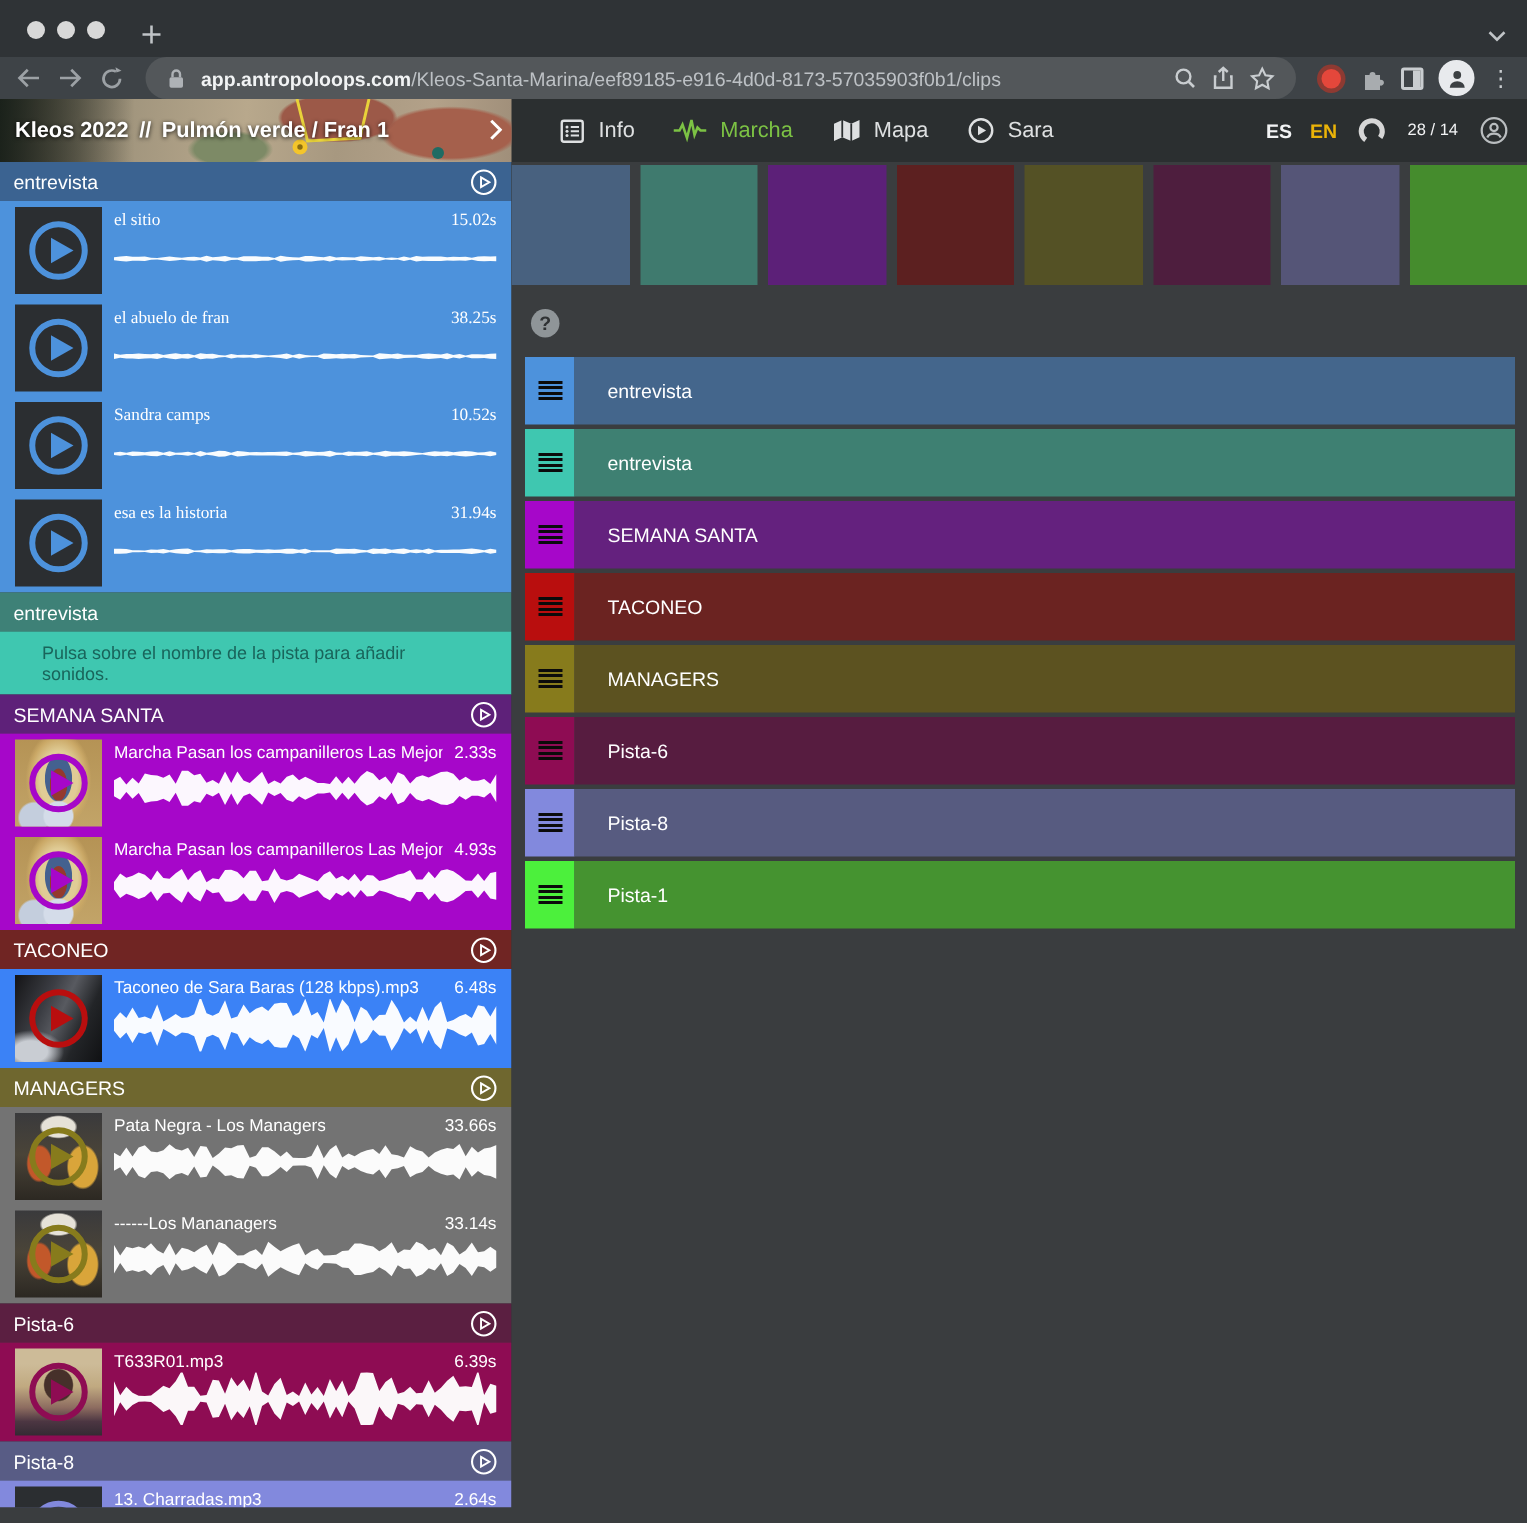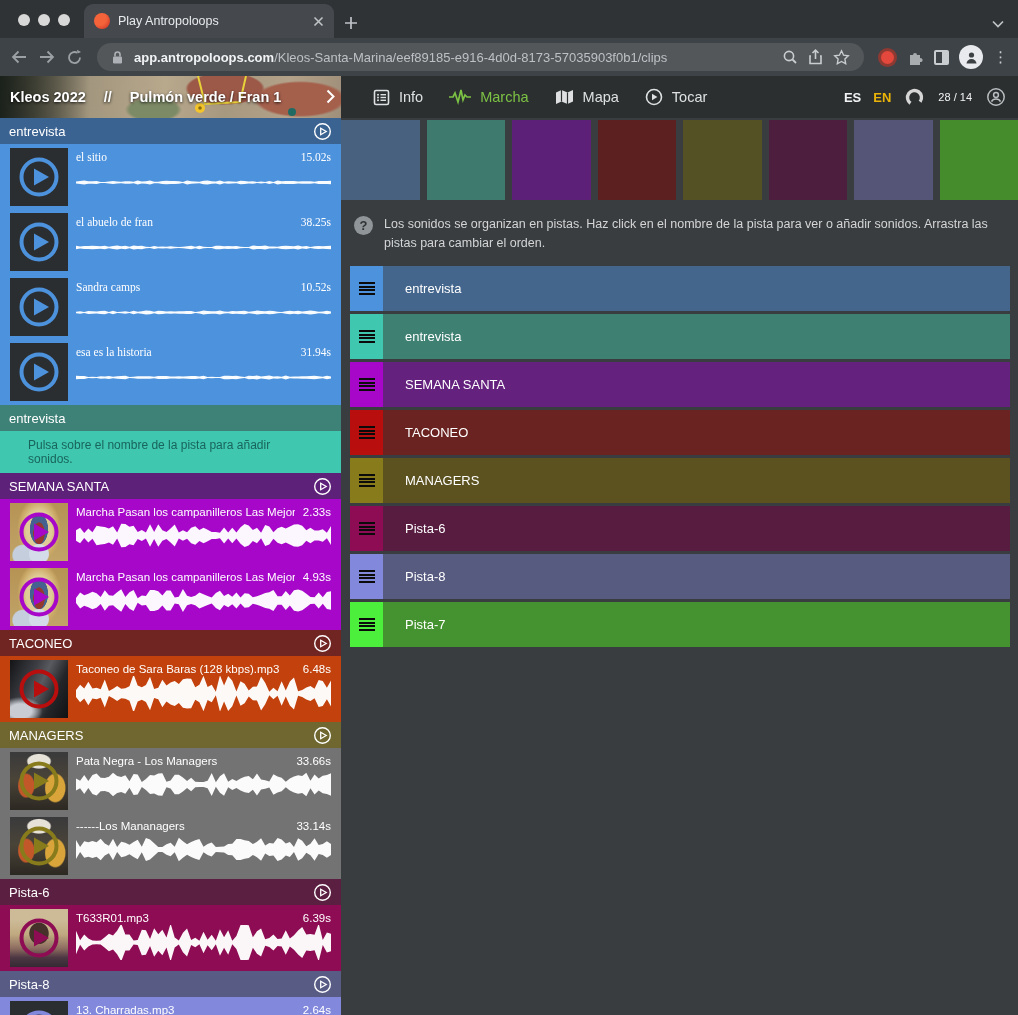--- a/index.html
+++ b/index.html
@@ -12,21 +12,21 @@
   .traffic i { width:12px; height:12px; border-radius:50%; background:#D8D8D8; display:block; }
   .tab { width:250px; height:34px; background:#45494D; border-radius:9px 9px 0 0;
     display:flex; align-items:center; padding:0 10px; gap:8px; }
   .favicon { width:16px; height:16px; border-radius:50%;
     background:radial-gradient(circle at 35% 35%, #F4633A 0 45%, #C62B22 100%); flex:none; }
   .tab-title { color:#E8EAED; font-size:12.5px; flex:1; white-space:nowrap; overflow:hidden; }
   .icon-btn { color:#C0C4C7; display:flex; align-items:center; justify-content:center; }
   .newtab { margin:0 0 8px 10px; }
   .tabstrip-end { position:absolute; right:14px; bottom:10px; }
 
-  .toolbar { height:38px; background:#3E4347; display:flex; align-items:center; padding:0 10px; gap:10px; }
+  .toolbar { height:28px; background:#3E4347; display:flex; align-items:center; padding:0 10px; gap:10px; }
   .omnibox { flex:1; height:28px; background:#53575A; border-radius:14px; display:flex;
     align-items:center; padding:0 14px; gap:10px; margin:0 4px; min-width:0; }
   .url { font-size:13px; white-space:nowrap; overflow:hidden; flex:1; }
   .url .host { color:#F1F3F4; font-weight:bold; }
   .url .path { color:#BDC1C5; }
   .rec-dot { width:13px; height:13px; border-radius:50%; background:#E4473B; box-shadow:0 0 0 3px #8E3A32; margin:0 3px; }
   .avatar { width:24px; height:24px; border-radius:50%; background:#E8EAED; display:flex; align-items:center; justify-content:center; }
   .sidepanel { width:15px; height:15px; border:2px solid #C9CDD0; border-radius:2px; position:relative; }
   .sidepanel::after { content:""; position:absolute; top:0; right:0; bottom:0; width:5px; background:#C9CDD0; }
   .kebab { font-size:15px; color:#C9CDD0; letter-spacing:0; }
@@ -38,21 +38,21 @@
     background:
       radial-gradient(ellipse 18% 60% at 66% 30%, #9c5948 0 60%, transparent 65%),
       radial-gradient(ellipse 22% 70% at 88% 55%, #a5604c 0 55%, transparent 62%),
       radial-gradient(ellipse 14% 50% at 45% 80%, #7d8a66 0 50%, transparent 60%),
       linear-gradient(95deg, #3d443a 0%, #5d5a4c 7%, #a2967e 26%, #b8a88c 48%, #a79880 66%, #b3a189 84%, #a08f7a 100%);
   }
   .crumb::before { content:""; position:absolute; inset:0;
     background:linear-gradient(90deg, rgba(15,22,16,.75) 0, rgba(15,22,16,.35) 52px, transparent 90px); }
   .crumb svg.overlay { position:absolute; inset:0; }
   .crumb-text { position:relative; color:#fff; font-size:14.5px; font-weight:600;
-    text-shadow:0 1px 3px rgba(0,0,0,.85); white-space:nowrap; display:flex; gap:18px; align-items:center; }
+    text-shadow:0 1px 3px rgba(0,0,0,.85); white-space:nowrap; display:flex; gap:7px; align-items:center; }
   .crumb-sep { font-weight:700; }
   .crumb-chev { position:absolute; right:6px; top:13px; }
 
   .appnav { display:flex; align-items:center; gap:26px; padding-left:32px; }
   .nav-item { display:flex; align-items:center; gap:9px; color:#DEE0E1; font-size:14.5px; cursor:pointer; }
   .nav-item.active { color:#7CC244; }
   .appheader .right { margin-left:auto; display:flex; align-items:center; gap:14px; padding-right:12px; }
   .lang { font-size:13px; font-weight:bold; color:#eab308; cursor:pointer; }
   .lang.active { color:#F2F3F4; }
   .counter { color:#F2F3F4; font-size:11px; font-weight:normal; white-space:nowrap; }
@@ -115,29 +115,20 @@
   .trow-body { flex:1; display:flex; align-items:center; padding-left:22px; color:#fff; font-size:13px; }
 </style>
 </head>
 <body>
 
 <div class="tabstrip">
   <div class="traffic">
     <i></i>
     <i></i>
     <i></i>
-  </div>
-  <div class="tab">
-    <span class="favicon"></span>
-    <span class="tab-title">Play Antropoloops</span>
-    <span class="icon-btn">
-      <svg width="11" height="11" viewBox="0 0 11 11">
-          <path d="M1.5 1.5 L9.5 9.5 M9.5 1.5 L1.5 9.5" stroke="#C0C4C7" stroke-width="1.6"></path>
-        </svg>
-    </span>
   </div>
   <span class="icon-btn newtab">
     <svg width="14" height="14" viewBox="0 0 14 14">
         <path d="M7 1 V13 M1 7 H13" stroke="#C0C4C7" stroke-width="1.7"></path>
       </svg>
   </span>
   <span class="icon-btn tabstrip-end">
     <svg width="12" height="8" viewBox="0 0 12 8">
         <path d="M1 1.5 L6 6.5 L11 1.5" fill="none" stroke="#C0C4C7" stroke-width="1.7"></path>
       </svg>
@@ -254,21 +245,21 @@
         </span>
         <span>Mapa</span>
       </div>
       <div class="nav-item">
         <span style="display:flex">
           <svg width="18" height="18" viewBox="0 0 18 18">
             <circle cx="9" cy="9" r="7.5" fill="none" stroke="#DEE0E1" stroke-width="1.6"></circle>
             <path d="M7 5.8 L12.4 9 L7 12.2 Z" fill="#DEE0E1"></path>
           </svg>
         </span>
-        <span>Tocar</span>
+        <span>Sara</span>
       </div>
     </div>
   <div class="right">
     <span class="langs" style="display:flex;gap:12px;">
         <span class="lang active">ES</span>
         <span class="lang">EN</span>
       </span>
     <span style="display:flex;">
       <svg width="19" height="19" viewBox="0 0 19 19">
           <circle cx="9.5" cy="9.5" r="7" fill="none" stroke="#D6D6D6" stroke-width="3.4" stroke-dasharray="33 11" transform="rotate(125 9.5 9.5)"></circle>
@@ -424,21 +415,21 @@
       <section>
         <div class="sec-header" style="background: rgb(112, 37, 35);">
           <span>TACONEO</span>
           <span style="display:flex">
             <svg width="19" height="19" viewBox="0 0 19 19">
               <circle cx="9.5" cy="9.5" r="7.8" fill="none" stroke="#fff" stroke-width="1.4"></circle>
               <path d="M7.7 6.3 L13.2 9.5 L7.7 12.7 Z" fill="none" stroke="#fff" stroke-width="1.3"></path>
             </svg>
           </span>
         </div>
-        <div class="sec-body" style="background: #c2410c;">
+        <div class="sec-body" style="background: #3b82f6;">
           <div class="clip">
             <div class="thumb thumb-dance">
               <svg width="44" height="44" viewBox="0 0 44 44">
                 <circle cx="22" cy="22" r="17.5" fill="none" stroke="#B90E0E" stroke-width="4"></circle>
                 <path d="M17 13.5 L32 22 L17 30.5 Z" fill="#B90E0E"></path>
               </svg>
             </div>
             <div class="clip-main">
               <div class="clip-head">
                 <span class="clip-name">Taconeo de Sara Baras (128 kbps).mp3</span>
@@ -565,21 +556,20 @@
         <div class="swatch" style="background: rgb(63, 122, 110);"></div>
         <div class="swatch" style="background: rgb(92, 32, 120);"></div>
         <div class="swatch" style="background: rgb(92, 32, 32);"></div>
         <div class="swatch" style="background: rgb(84, 81, 37);"></div>
         <div class="swatch" style="background: rgb(78, 30, 62);"></div>
         <div class="swatch" style="background: rgb(85, 85, 119);"></div>
         <div class="swatch" style="background: rgb(69, 140, 45);"></div>
       </div>
     <div class="hintbar">
       <span class="hint-ico">?</span>
-      <span class="hint-text">Los sonidos se organizan en pistas. Haz click en el nombre de la pista para ver o añadir sonidos. Arrastra las pistas para cambiar el orden.</span>
     </div>
     <div class="rows">
         <div class="trow">
           <div class="handle" style="background:#4D92DC">
             <span class="grip"></span>
           </div>
           <div class="trow-body" style="background:#44668C">
             <span>entrevista</span>
           </div>
         </div>
@@ -629,18 +619,18 @@
           </div>
           <div class="trow-body" style="background:#575B80">
             <span>Pista-8</span>
           </div>
         </div>
         <div class="trow">
           <div class="handle" style="background:#4CF03C">
             <span class="grip"></span>
           </div>
           <div class="trow-body" style="background:#459330">
-            <span>Pista-7</span>
+            <span>Pista-1</span>
           </div>
         </div>
       </div>
   </main>
 </div>
 
 </body></html>

